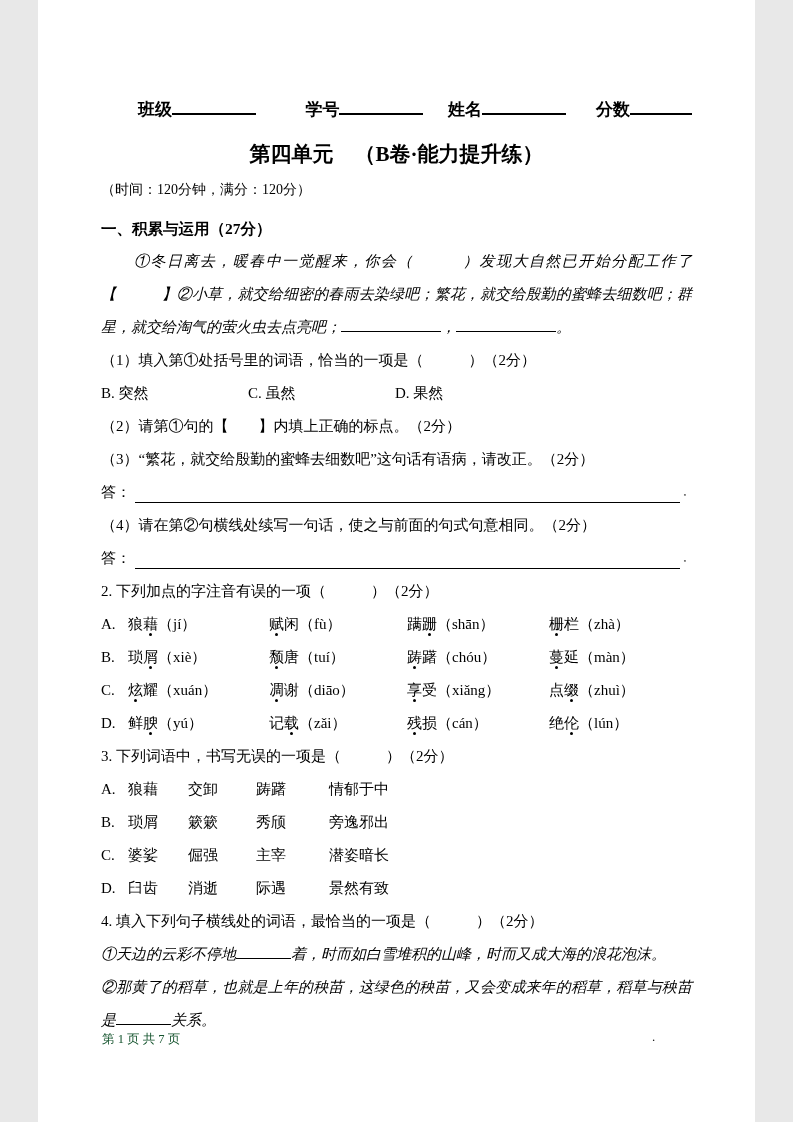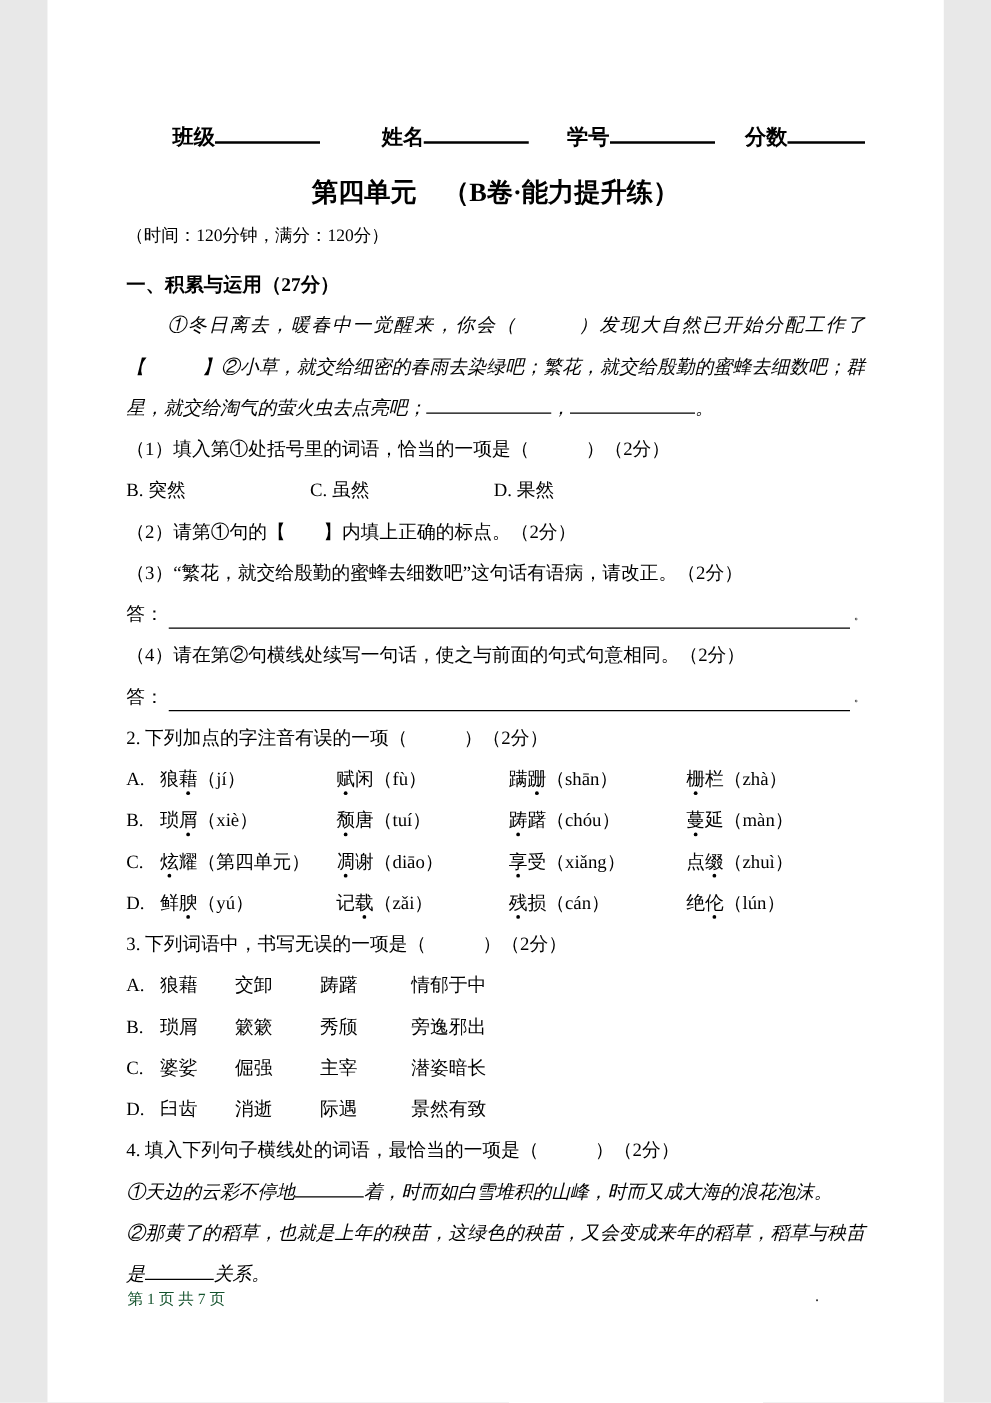--- a/index.html
+++ b/index.html
@@ -62,22 +62,22 @@
   .stray { position:absolute; left:614px; top:1029px; font-size:13px; color:#1a1a1a; }
 </style>
 </head>
 <body>
 
 <div class="page">
   <div class="content">
 
     <div class="header-row">
       <div class="hfield hf1"><span>班级</span><span class="hline"></span></div>
+      <div class="hfield hf3"><span>学号</span><span class="hline"></span></div>
       <div class="hfield hf2"><span>姓名</span><span class="hline"></span></div>
-      <div class="hfield hf3"><span>学号</span><span class="hline"></span></div>
       <div class="hfield"><span>分数</span><span class="hline short"></span></div>
     </div>
 
     <div class="title">第四单元　（B卷·能力提升练）</div>
     <div class="subtitle">（时间：120分钟，满分：120分）</div>
 
     <div class="body">
       <div class="sec-head">一、积累与运用（27分）</div>
 
 
@@ -119,21 +119,21 @@
       <div class="q2row">
         <span>B.</span>
         <span class="witem"><span>琐</span><span class="dotchar">屑</span><span></span><span>（xiè）</span></span>
         <span class="witem"><span></span><span class="dotchar">颓</span><span>唐</span><span>（tuí）</span></span>
         <span class="witem"><span></span><span class="dotchar">踌</span><span>躇</span><span>（chóu）</span></span>
         <span class="witem"><span></span><span class="dotchar">蔓</span><span>延</span><span>（màn）</span></span>
       </div>
 
       <div class="q2row">
         <span>C.</span>
-        <span class="witem"><span></span><span class="dotchar">炫</span><span>耀</span><span>（第四单元）</span></span>
+        <span class="witem"><span></span><span class="dotchar">炫</span><span>耀</span><span>（xuán）</span></span>
         <span class="witem"><span></span><span class="dotchar">凋</span><span>谢</span><span>（diāo）</span></span>
         <span class="witem"><span></span><span class="dotchar">享</span><span>受</span><span>（xiǎng）</span></span>
         <span class="witem"><span>点</span><span class="dotchar">缀</span><span></span><span>（zhuì）</span></span>
       </div>
 
       <div class="q2row">
         <span>D.</span>
         <span class="witem"><span>鲜</span><span class="dotchar">腴</span><span></span><span>（yú）</span></span>
         <span class="witem"><span>记</span><span class="dotchar">载</span><span></span><span>（zǎi）</span></span>
         <span class="witem"><span></span><span class="dotchar">残</span><span>损</span><span>（cán）</span></span>

